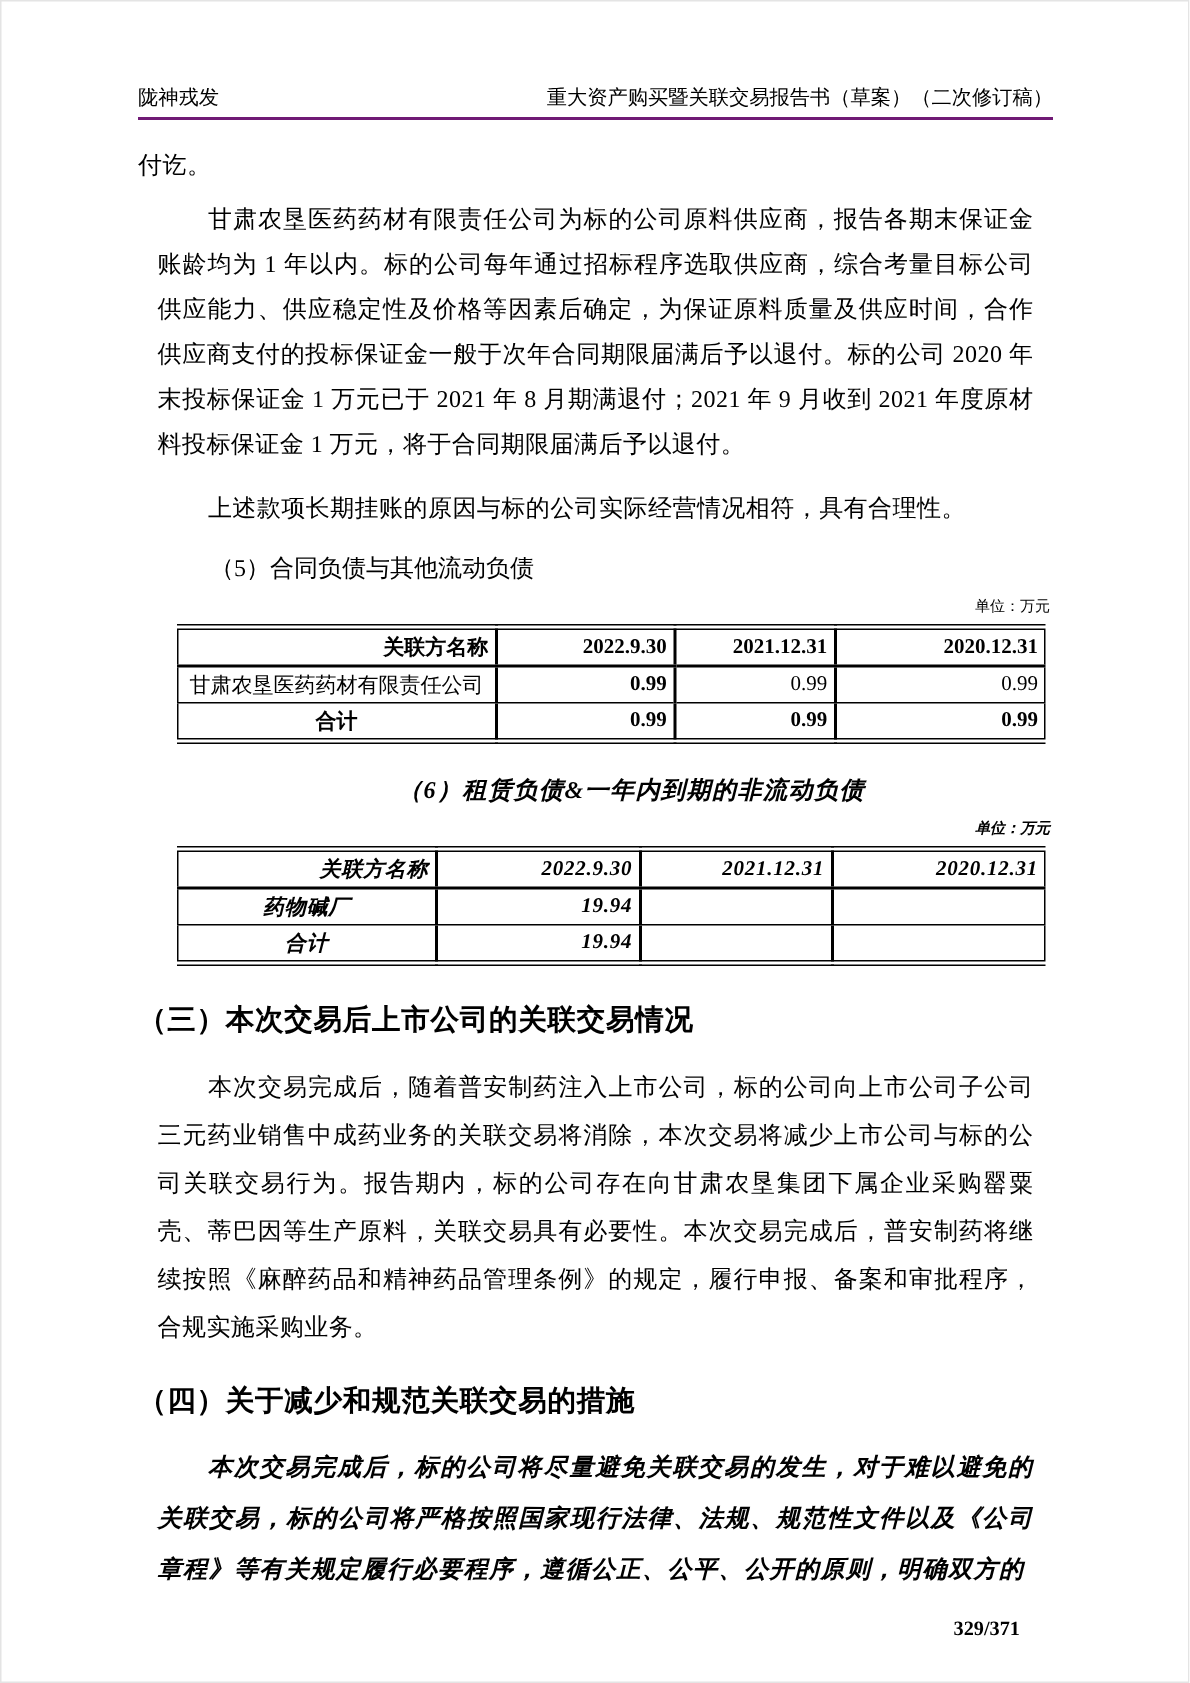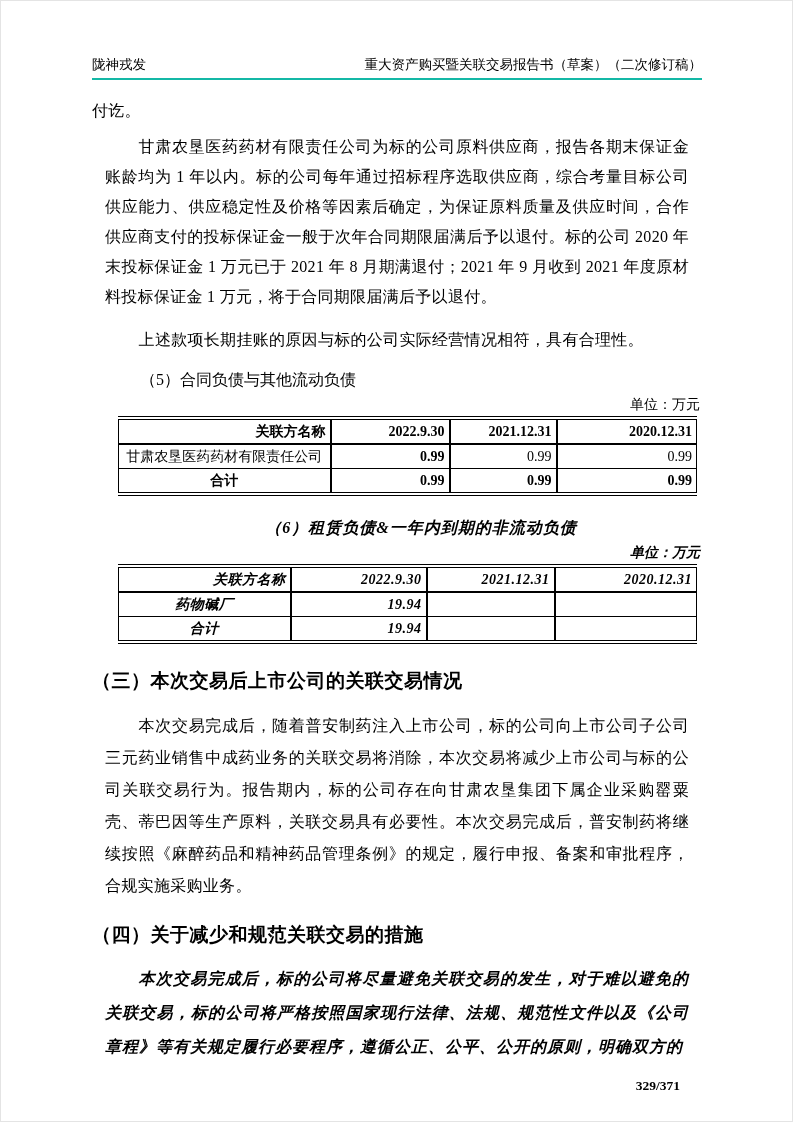--- a/index.html
+++ b/index.html
@@ -4,30 +4,30 @@
 <style>
   html,body{margin:0;padding:0;background:#ffffff;}
   .page{
     width:793px;height:1122px;background:#fff;box-sizing:border-box;
     padding:0 91px 0 92px;position:relative;overflow:hidden;
     font-family:"Liberation Serif","DejaVu Serif",serif;color:#000;
     box-shadow:inset 0 0 0 1px #e4e4e4;
   }
   .pg-header{
     padding-top:56px;display:flex;justify-content:space-between;align-items:flex-end;
-    border-bottom:2px solid #14b8a6;padding-bottom:4px;font-size:13.5px;line-height:18px;
+    border-bottom:2px solid #701a75;padding-bottom:4px;font-size:13.5px;line-height:18px;
   }
   .body-text{font-size:16px;line-height:30px;text-align:justify;text-justify:inter-ideograph;letter-spacing:0.3px;}
   .p-tail{margin:16px 0 0 0;}
   .p-indent{text-indent:2.1em;margin:13px;}
   .p1{margin-top:6px;}
   .p2{margin-top:12px;}
   .h-num{font-size:16px;line-height:24px;margin:12px 0 0 0;padding-left:48px;font-weight:normal;}
   .h-num.kai{font-weight:bold;font-style:italic;letter-spacing:1px;}
-  .unit{font-size:14px;line-height:18px;text-align:right;margin-top:4px;padding-right:2px;}
+  .unit{font-size:10px;line-height:18px;text-align:right;margin-top:4px;padding-right:2px;}
   .unit.kai{font-weight:bold;font-style:italic;}
   table.rpt{
     margin:2px 0 0 26px;width:578px;border-collapse:collapse;table-layout:fixed;
     border-top:4px double #000;border-bottom:4px double #000;
     border-left:1px solid #000;border-right:1px solid #000;
     font-size:14px;
   }
   table.rpt td{height:23px;padding:0 4px;border-bottom:1px solid #000;overflow:hidden;white-space:nowrap;}
   table.rpt tr.hdr td{border-bottom:2px solid #000;font-weight:bold;text-align:right;}
   table.rpt tr:last-child td{border-bottom:none;}

